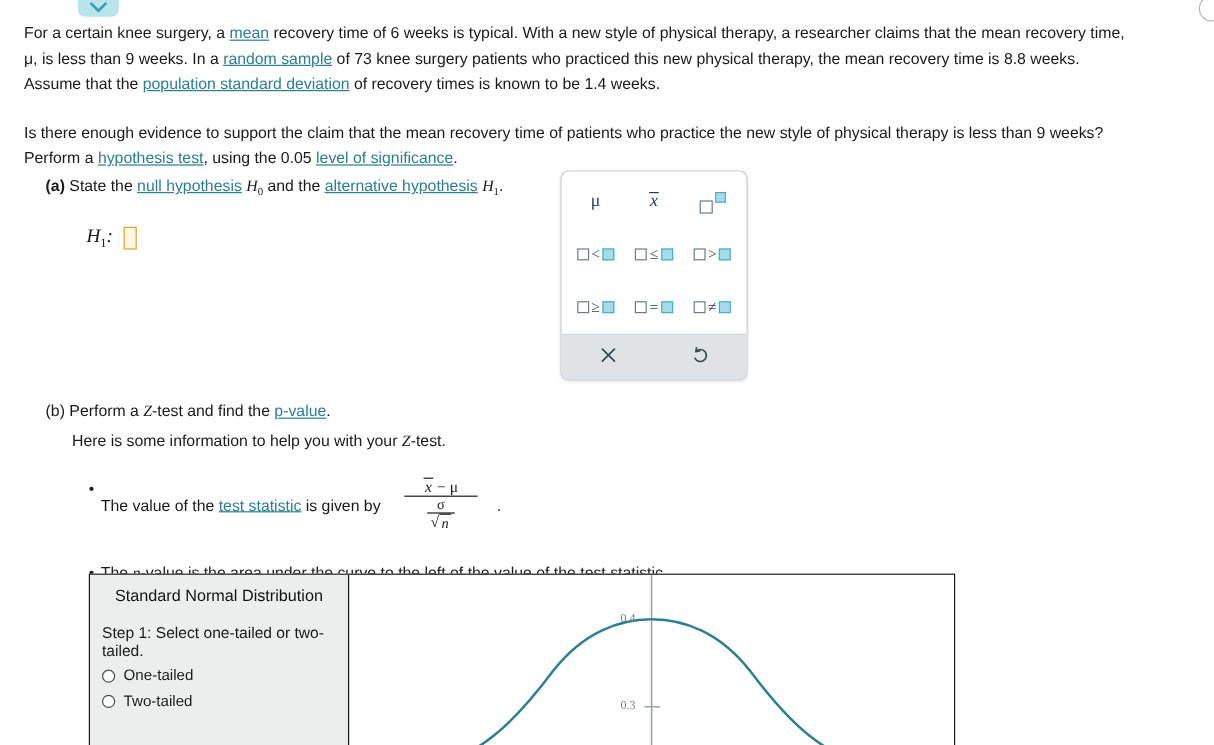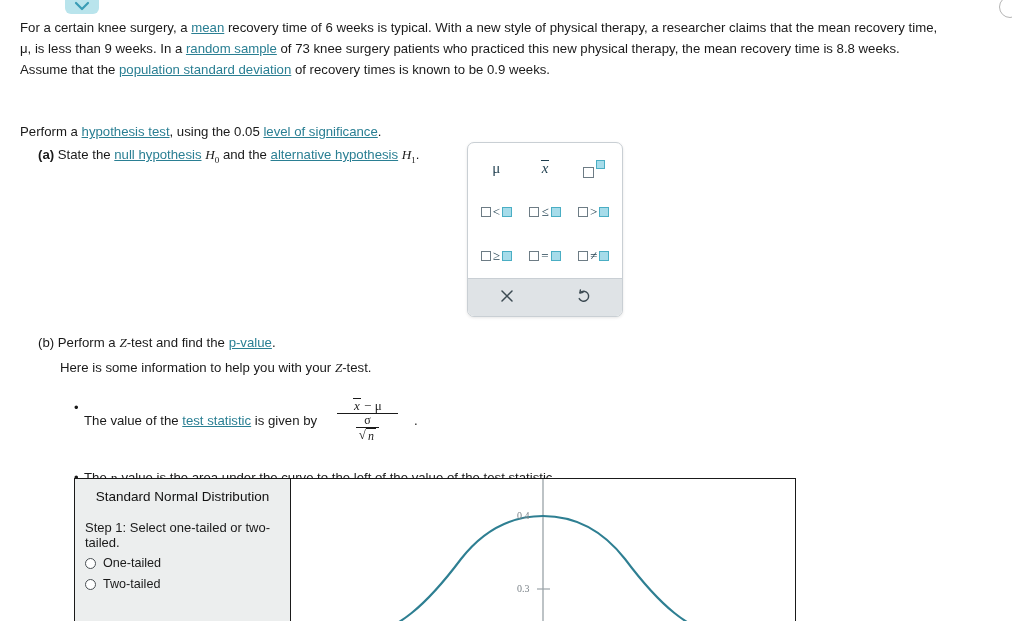--- a/index.html
+++ b/index.html
@@ -193,42 +193,47 @@
     <span>For a certain knee surgery, a</span>
     <a class="lnk">mean</a>
     <span>recovery time of 6 weeks is typical. With a new style of physical therapy, a researcher claims that the mean recovery time,</span>
     <br>
     <span>μ, is less than 9 weeks. In a</span>
     <a class="lnk">random sample</a>
     <span>of 73 knee surgery patients who practiced this new physical therapy, the mean recovery time is 8.8 weeks.</span>
     <br>
     <span>Assume that the</span>
     <a class="lnk">population standard deviation</a>
-    <span>of recovery times is known to be 0.9 weeks.</span>
+    <span>of recovery times is known to be 1.4 weeks.</span>
   </p>
   <p class="gap">
+    <span>Is there enough evidence to support the claim that the mean recovery time of patients who practice the new style of physical therapy is less than 9 weeks?</span>
     <br>
     <span>Perform a</span>
     <a class="lnk">hypothesis test</a><span>, using the 0.05</span>
     <a class="lnk">level of significance</a><span>.</span>
   </p>
 </div>
 
 <div class="part-a">
   <div class="label-line">
     <span class="lbl">(a)</span>
     <span>State the</span>
     <a class="lnk">null hypothesis</a>
     <span class="mathvar"><span>H</span><sub style="font-style:normal;font-size:9px">0</sub></span>
     <span>and the</span>
     <a class="lnk">alternative hypothesis</a>
     <span class="mathvar"><span>H</span><sub style="font-style:normal;font-size:9px">1</sub></span><span>.</span>
   </div>
 
   <div class="hyp-rows">
+    <div class="hyp-row">
+      <span class="hyp-name"><span>H</span><sub>1</sub><span>:</span></span>
+      <span class="hyp-input"></span>
+    </div>
   </div>
 </div>
 
 <div class="mathkb">
   <div class="mathkb-grid">
 
     <div class="kb-key">
       <span class="glyph-mu">μ</span>
     </div>
 

